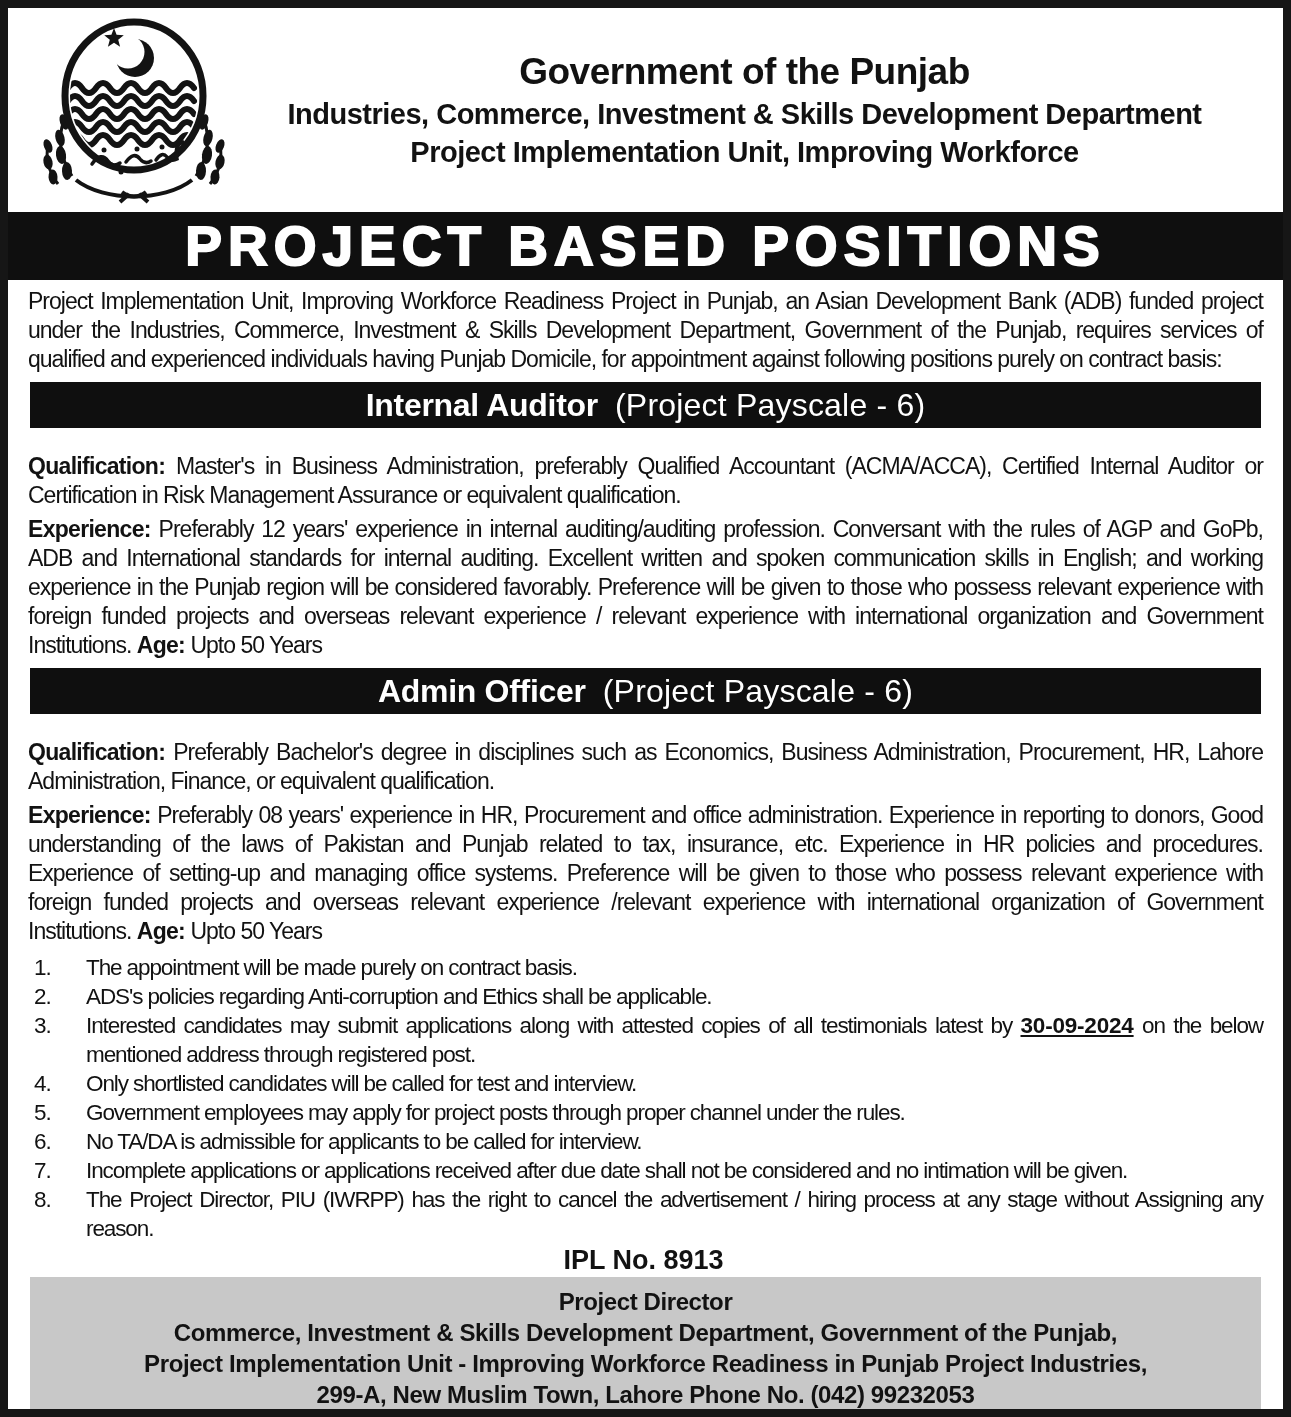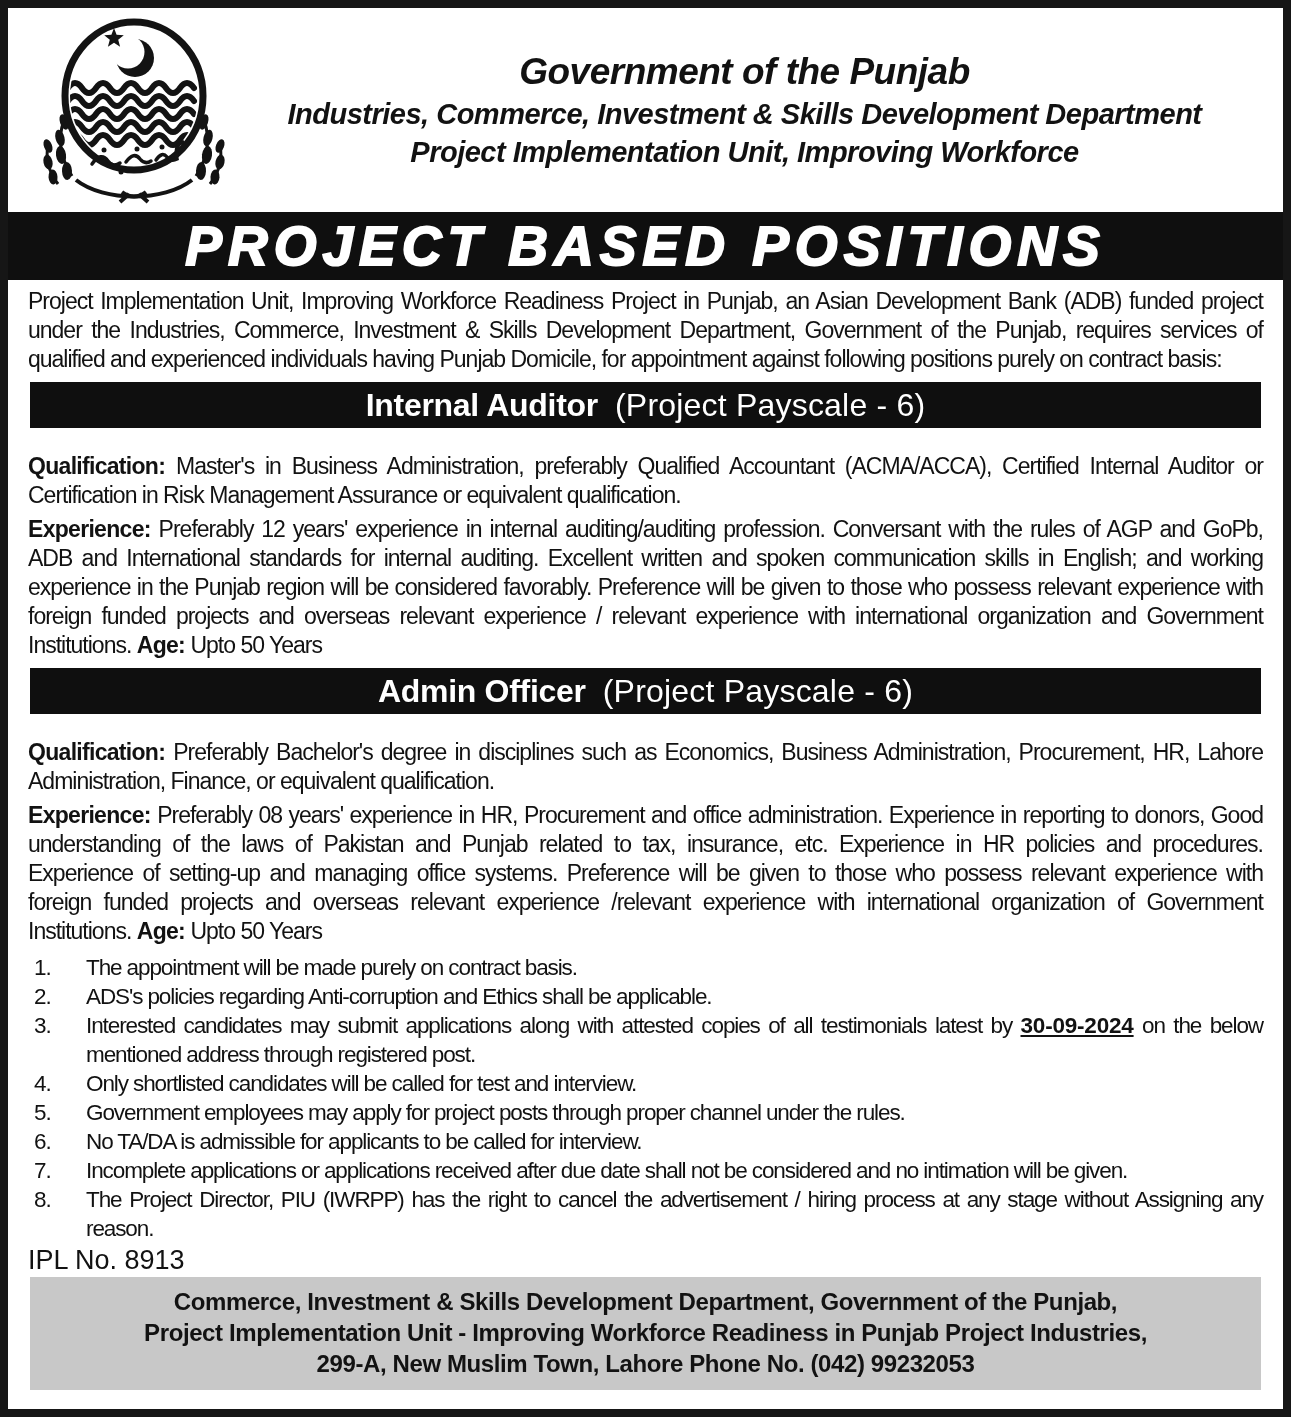--- a/index.html
+++ b/index.html
@@ -13,29 +13,29 @@
     width:1291px; height:1417px;
     border:8px solid #161616;
     background:#ffffff;
     padding:0 20px;
     overflow:hidden;
     position:relative;
   }
   
   .hdr { display:flex; align-items:center; height:200px; padding-top:4px; }
   .logo-wrap { width:212px; flex:0 0 auto; display:flex; justify-content:center; }
-  .titles { flex:1; text-align:center; font-weight:bold; letter-spacing:-0.5px; padding-right:14px;font-style:italic; }
+  .titles { flex:1; text-align:center; font-weight:bold; letter-spacing:-0.5px; padding-right:14px; }
   .t1 { font-size:37px; line-height:46px; }
   .t2 { font-size:29px; line-height:38px; }
   
   .banner-main {
     margin:4px -20px 0; height:68px;
     background:#0f0f0f; color:#ffffff;
     display:flex; align-items:center; justify-content:center;
-    font-weight:bold; font-size:55px; letter-spacing:6px;font-style:italic;
+    font-weight:bold; font-size:55px; letter-spacing:6px;
     -webkit-text-stroke:2px #ffffff;
   }
   .sec-banner {
     margin:8px 2px 0; height:46px;
     background:#0f0f0f; color:#ffffff;
     display:flex; align-items:center; justify-content:center;
     font-size:32px; letter-spacing:0.2px; white-space:pre;gap:8px;
   }
   .sec-banner b { letter-spacing:-0.3px; }
   
@@ -46,21 +46,21 @@
   .para b { letter-spacing:-0.7px; }
   .intro { margin-top:7px; }
   .gap-after-banner { margin-top:24px; }
   
   .terms { margin-top:7px; font-size:22.5px; line-height:29px; letter-spacing:-1.1px; }
   .term { display:flex; }
   .term-num { width:58px; flex:0 0 auto; padding-left:6px; }
   .term-text { flex:1; text-align:justify; }
   .date-hl { font-weight:bold; text-decoration:underline; letter-spacing:-0.2px; }
   
-  .ipl { text-align:left; font-weight:normal; font-size:27px; line-height:30px; padding-right:4px; margin-top:2px; }
+  .ipl { text-align:center; font-weight:bold; font-size:27px; line-height:30px; padding-right:4px; margin-top:2px; }
   .addr {
     margin:2px 2px 0; background:#c8c8c8;
     text-align:center; font-weight:bold;
     font-size:24px; line-height:31px; letter-spacing:-0.4px;
     padding:9px 26px 11px;
   }
   svg .ink { fill:#131313; }
   svg .line { stroke:#131313; fill:none; }
 </style>
 </head>
@@ -183,18 +183,19 @@
     </div>
     <div class="term">
       <span class="term-num">8.</span>
       <span class="term-text">The Project Director, PIU (IWRPP) has the right to cancel the advertisement / hiring process at any stage without Assigning any reason.</span>
     </div>
   </div>
 
   <div class="ipl">IPL No. 8913</div>
 
   <div class="addr">
+    <div>Project Director</div>
     <div>Commerce, Investment &amp; Skills Development Department, Government of the Punjab,</div>
     <div>Project Implementation Unit - Improving Workforce Readiness in Punjab Project Industries,</div>
     <div>299-A, New Muslim Town, Lahore Phone No. (042) 99232053</div>
   </div>
 
 </div>
 
 </body></html>

